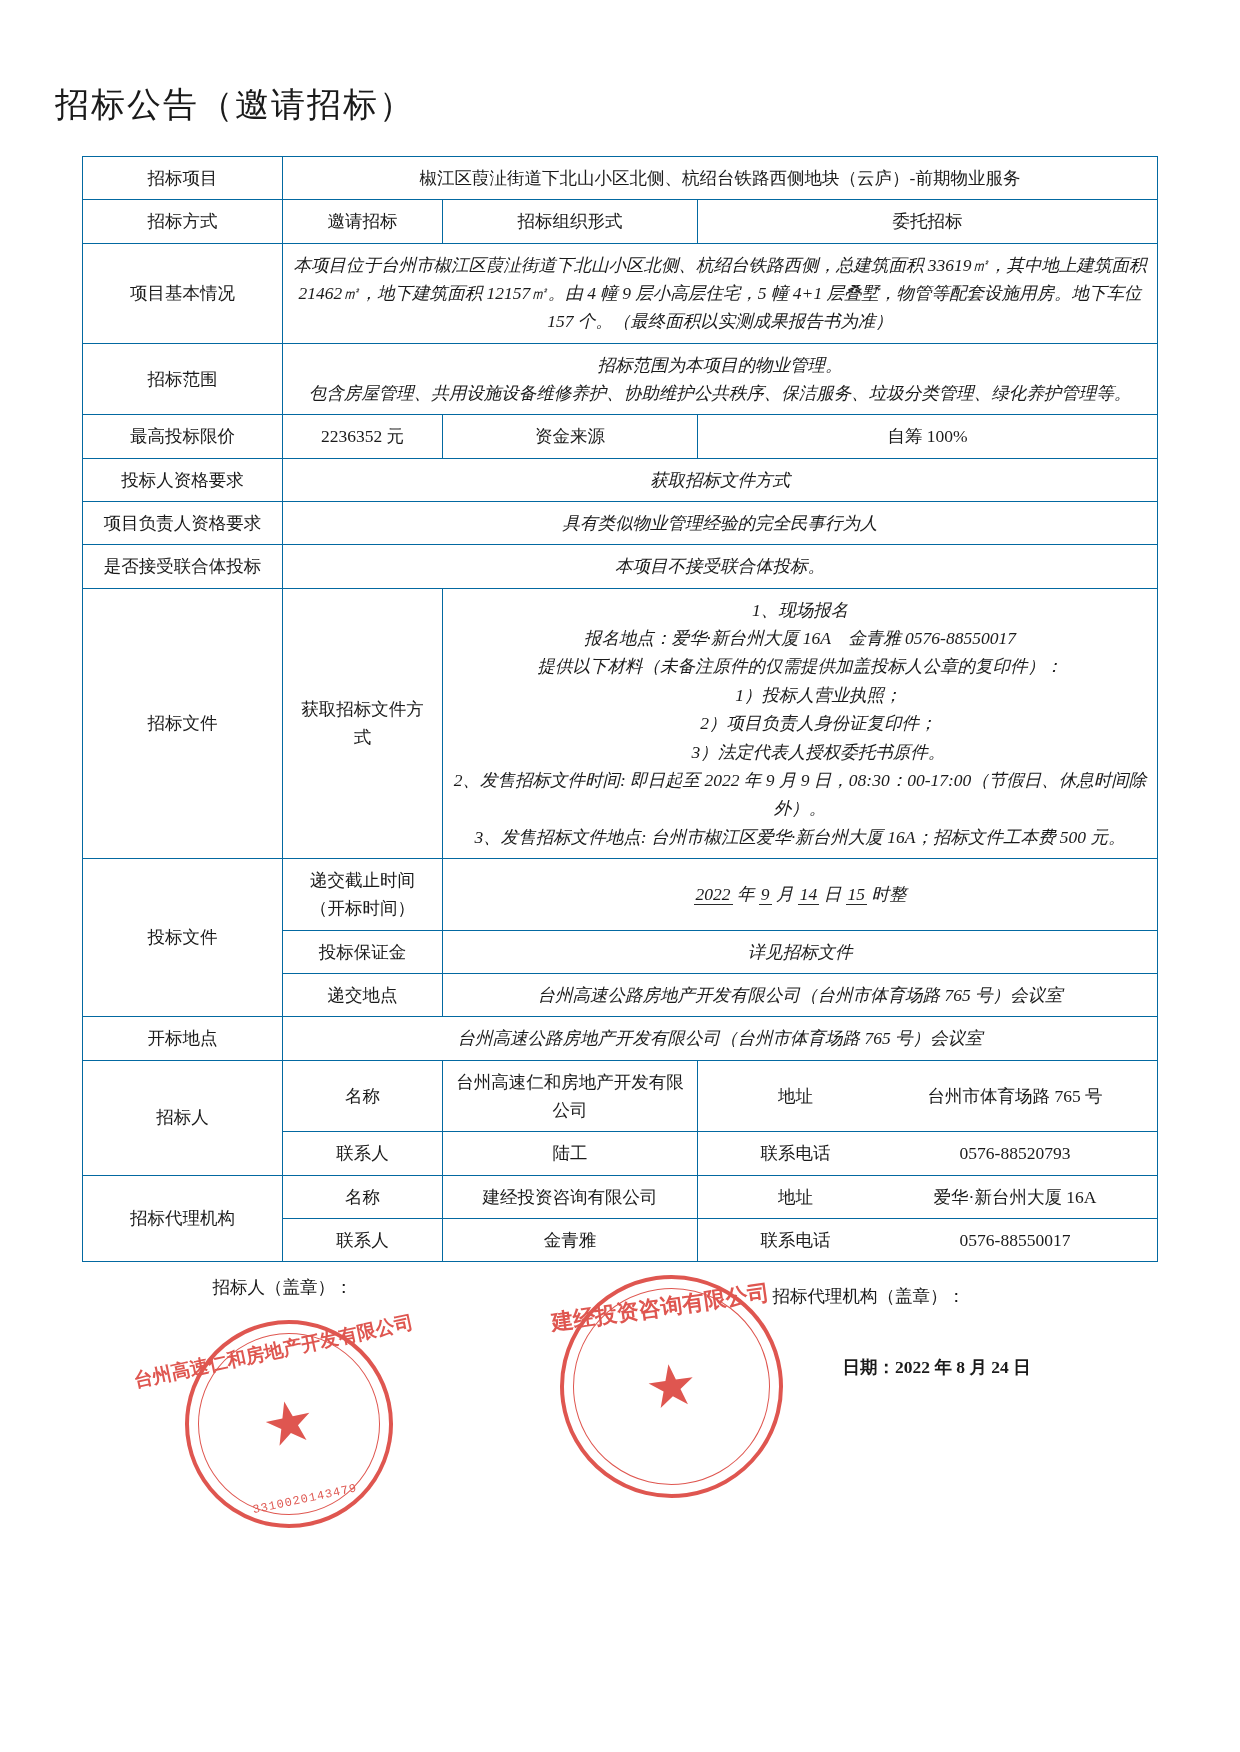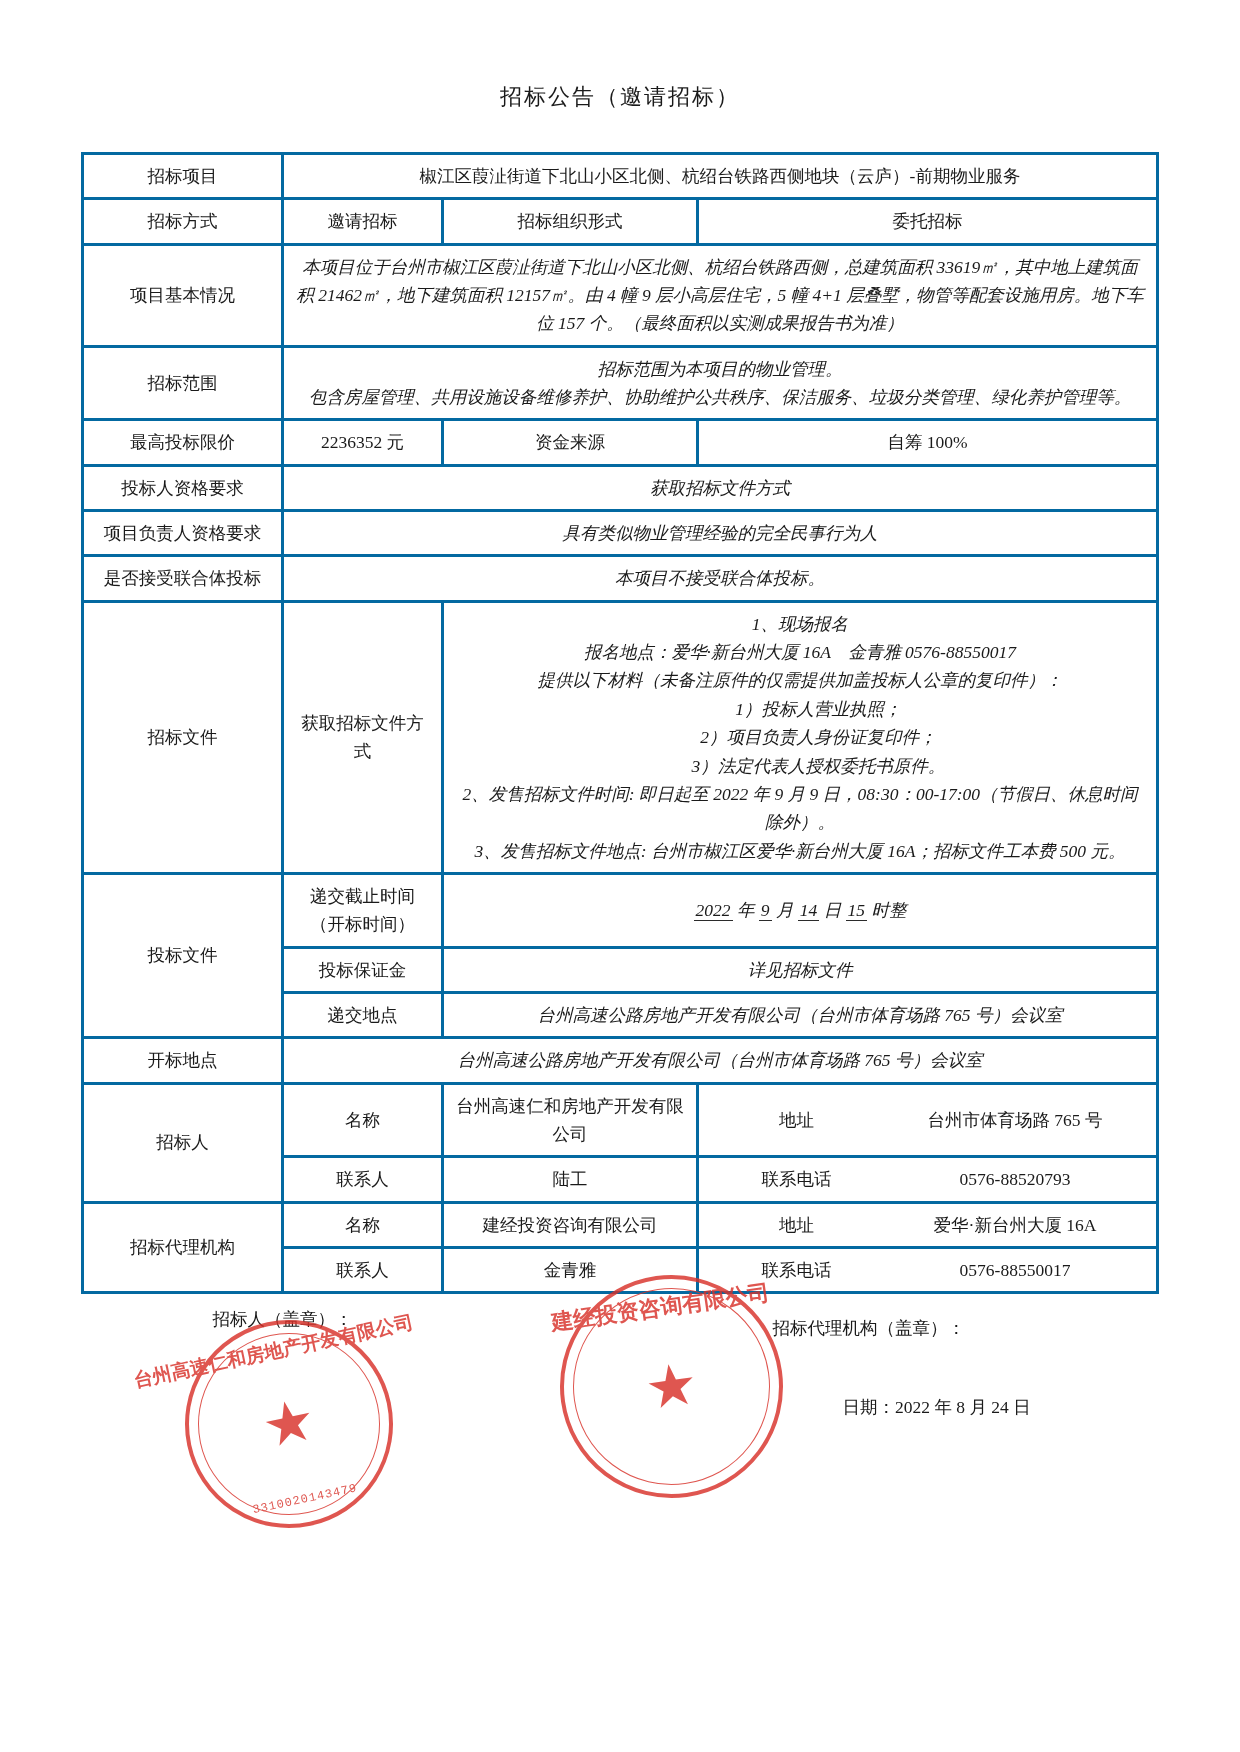--- a/index.html
+++ b/index.html
@@ -16,35 +16,34 @@
     overflow: hidden;
   }
   .page {
     position: relative;
     width: 1240px;
     height: 1752px;
     box-sizing: border-box;
     padding: 60px 55px 0 55px;
   }
   .doc-title {
-    text-align: center;
-    font-size: 22px;
+    font-size: 34px;
     letter-spacing: 2px;
-    margin: 22px 0 40px 0;
+    margin: 22px 0 28px 0;
     font-weight: normal;
     font-family: "Liberation Serif", "DejaVu Serif", serif;
   }
   table.main {
     border-collapse: collapse;
     width: 1075px;
     margin: 0 auto;
     table-layout: fixed;
   }
   table.main td {
-    border: 3px solid #0369a1;
+    border: 1px solid #0369a1;
     padding: 7px 10px;
     font-size: 17.5px;
     line-height: 1.62;
     vertical-align: middle;
   }
   td.lbl {
     text-align: center;
     white-space: nowrap;
   }
   td.ctr {
@@ -80,21 +79,22 @@
   .date-row {
     width: 1075px;
     margin: 36px auto 0 auto;
     position: relative;
     font-size: 17.5px;
     height: 30px;
   }
   .date-right {
     position: absolute;
     left: 760px;
-    top: 12px;
+    top: 4px;
+    font-weight: bold;
   }
 
   
   .stamp {
     position: absolute;
     border-radius: 50%;
     border: 4px solid #d8322a;
     color: #d8322a;
     opacity: 0.82;
     pointer-events: none;

